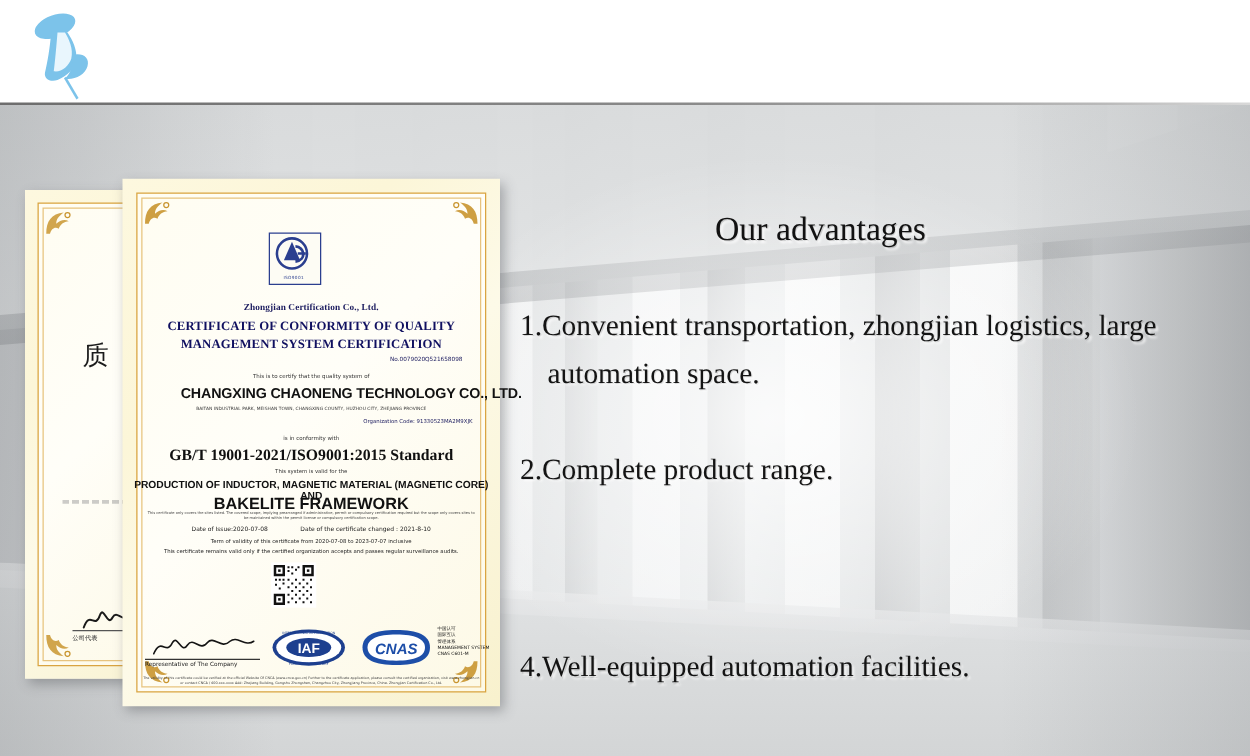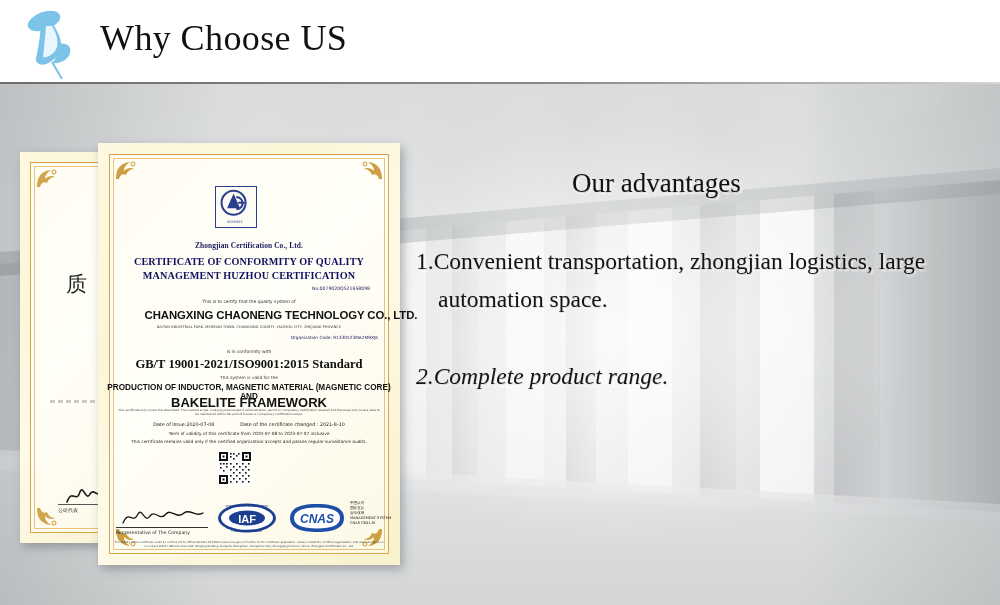--- a/index.html
+++ b/index.html
@@ -67,21 +67,21 @@
     font-size:27px;color:#121212;white-space:nowrap;
     text-shadow:2px 2px 2px rgba(255,255,255,.85),1px 1px 0 rgba(120,120,120,.35);
   }
   .adv-item{
     position:absolute;left:4px;width:580px;
     font-size:23.5px;line-height:38px;color:#141414;
     text-shadow:2px 2px 2px rgba(255,255,255,.8),1px 1px 0 rgba(120,120,120,.3);
   }
   #adv-1{top:158px;}
   #adv-1 .cont{display:block;margin-left:22px;}
-  #adv-2{top:273px;font-style:italic;}
+  #adv-2{top:273px;}
   #adv-3{top:352px;}
   #adv-4{top:431px;}
 
   
   .cert{position:absolute;box-shadow:3px 4px 9px rgba(90,94,98,.45);}
   .cert-paper{
     position:absolute;left:0;top:0;width:100%;height:100%;
     background:linear-gradient(135deg,#fdf8df 0%,#fcf6d8 30%,#fdfae8 55%,#f8f1cd 100%);
   }
   .cert-frame{
@@ -184,21 +184,20 @@
       <svg viewBox="0 0 76 74" width="76" height="74" aria-hidden="true">
         <g>
           <ellipse cx="28" cy="15" rx="17" ry="9" transform="rotate(-20 28 15)" fill="#7cc3ea"></ellipse>
           <path d="M25 19 C24 32 22 44 20 52 C19 57 24 60 30 58 C38 55 44 48 45 42 C46 34 42 26 38 20 Z" fill="#7cc3ea"></path>
           <path d="M30 20 C29 32 28 43 27 51 C33 52 39 47 41 41 C43 33 39 25 36 20 Z" fill="#e9f6fd"></path>
           <path d="M42 38 C50 36 56 40 54 47 C52 54 44 58 36 57 C41 52 43 45 42 38 Z" fill="#7cc3ea"></path>
           <path d="M36 56 L46 73" stroke="#7cc3ea" stroke-width="2" fill="none"></path>
         </g>
       </svg>
     </div>
-    <div id="header-title">Why Choose US</div>
     <div id="header-rule"></div>
   </div>
 
   <div id="stage">
     <div class="bg-layer" id="bg-base"></div>
 
     <div class="pillar" style="left:62px;width:26px;background:linear-gradient(to right,#bfc1c3,#d6d8d9);opacity:.55;"></div>
     <div class="win" style="left:120px;width:40px;background:linear-gradient(to bottom,#fafbfb,#eef0f0);opacity:.5;"></div>
     <div class="pillar" style="left:196px;width:22px;background:linear-gradient(to right,#c4c6c8,#dadcdd);opacity:.5;"></div>
     <div class="win" style="left:250px;width:34px;background:linear-gradient(to bottom,#fdfdfd,#f0f1f2);opacity:.45;"></div>
@@ -228,20 +227,23 @@
     <div class="adv-item" id="adv-1">
       <span>1.</span><span>Convenient transportation, zhongjian logistics, large</span>
       <span class="cont">automation space.</span>
     </div>
 
     <div class="adv-item" id="adv-2">
       <span>2.</span><span>Complete product range.</span>
     </div>
 
 
+    <div class="adv-item" id="adv-4">
+      <span>4.</span><span>Well-equipped automation facilities.</span>
+    </div>
   </div>
 
   <div class="cert" id="cert-back">
     <div class="cert-paper"></div>
     <div class="cert-frame">
       <div class="orn" style="left:4px;top:4px;">
         <svg viewBox="0 0 26 22" width="26" height="22">
             <path d="M2 20 C2 10 6 4 16 3 C12 6 10 8 10 12 C13 9 17 8 20 10 C16 10 13 13 12 16 C9 14 6 16 5 20 Z" fill="#c9952f" opacity=".85"></path>
             <circle cx="19" cy="5" r="2" fill="none" stroke="#c9952f" stroke-width="1"></circle>
           </svg>
@@ -310,21 +312,21 @@
         <circle cx="19" cy="17" r="13" fill="none" stroke="#2b3f8f" stroke-width="2.2"></circle>
         <path d="M19 7 L12 23 L26 23 Z" fill="#2b3f8f"></path>
         <path d="M22 11 C30 11 32 23 22 24" fill="none" stroke="#2b3f8f" stroke-width="2.4"></path>
         <path d="M24 17 L31 17" stroke="#2b3f8f" stroke-width="2.2"></path>
       </svg>
     </div>
     <div id="cqc-sub">ISO9001</div>
 
     <div class="cf" id="cf-title1">CERTIFICATE OF CONFORMITY OF QUALITY</div>
     <div class="cf" id="cf-issuer">Zhongjian Certification Co., Ltd.</div>
-    <div class="cf" id="cf-title2">MANAGEMENT HUZHOU CERTIFICATION</div>
+    <div class="cf" id="cf-title2">MANAGEMENT SYSTEM CERTIFICATION</div>
     <div class="cf" id="cf-no">No.0079020Q521658098</div>
     <div class="cf" id="cf-certify">This is to certify that the quality system of</div>
     <div class="cf" id="cf-company">CHANGXING CHAONENG TECHNOLOGY CO., LTD.</div>
     <div class="cf" id="cf-address">BAITAN INDUSTRIAL PARK, MEISHAN TOWN, CHANGXING COUNTY, HUZHOU CITY, ZHEJIANG PROVINCE</div>
     <div class="cf" id="cf-orgcode">Organization Code: 91330523MA2M9XJK</div>
     <div class="cf" id="cf-conformity">is in conformity with</div>
     <div class="cf" id="cf-standard">GB/T 19001-2021/ISO9001:2015 Standard</div>
     <div class="cf" id="cf-validfor">This system is valid for the</div>
     <div class="cf" id="cf-scope1">PRODUCTION OF INDUCTOR, MAGNETIC MATERIAL (MAGNETIC CORE) AND</div>
     <div class="cf" id="cf-scope2">BAKELITE FRAMEWORK</div>

